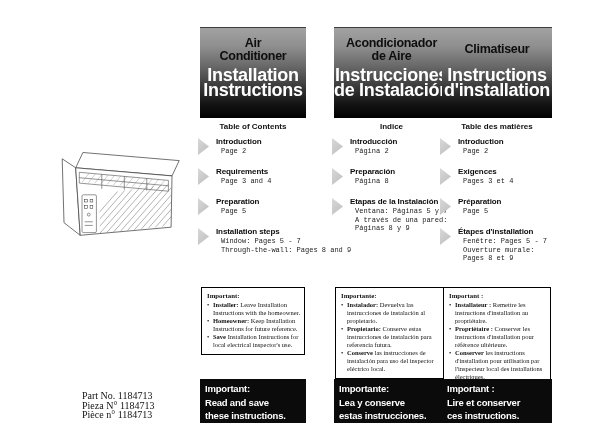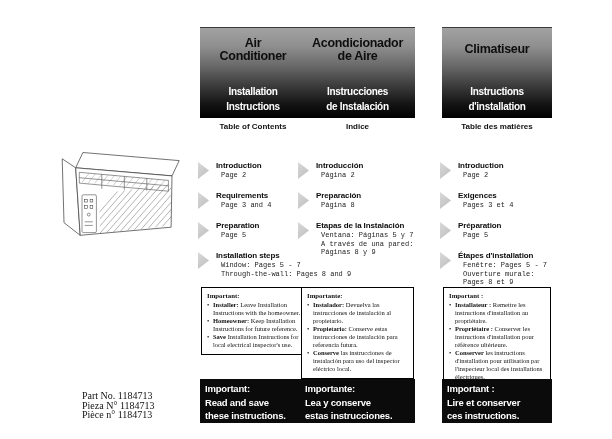--- a/index.html
+++ b/index.html
@@ -10,37 +10,37 @@
   }
 
   
   .col { position:absolute; top:27px; height:400px; }
 
   
   .hdr {
     height:91px; box-sizing:border-box;
     background:linear-gradient(180deg,#a2a2a2 0%,#8f8f8f 20%,#696969 42%,#3c3c3c 64%,#151515 84%,#000 100%);
     border-top:1px solid #3c3c3c;
-    display:flex; flex-direction:column; justify-content:space-between;
+    display:flex; flex-direction:column; justify-content:flex-start;
     text-align:center;
   }
   .hdr-title {
     min-height:36px; padding-top:4px;
     display:flex; align-items:center; justify-content:center;
     font-weight:bold; font-size:12.5px; line-height:13.5px;
     letter-spacing:-0.3px; color:#0e0e0e; white-space:pre;
   }
   .hdr-sub {
-    padding-bottom:4px; font-weight:bold; font-size:10px; line-height:15px;
+    padding-bottom:4px; font-weight:bold; font-size:18px; line-height:15px;
     letter-spacing:-0.3px; color:#ffffff; white-space:pre;
   }
 
   .toc-label { margin-top:4px; text-align:center; font-size:8px; font-weight:bold; }
 
-  .toc { margin-top:30px; }
+  .toc { margin-top:6px; }
   .toc-item { position:relative; padding-left:16px; margin-bottom:10px; min-height:20px; }
   .arrow {
     position:absolute; left:-2px; top:1px; width:11px; height:17px;
     background:linear-gradient(135deg,#d9d9d9 0%,#bdbdbd 100%);
     clip-path:polygon(0 0,100% 50%,0 100%);
   }
   .toc-title { font-size:8px; font-weight:bold; letter-spacing:-0.1px; line-height:10px; color:#0d0d0d; }
   .toc-pages {
     font-family:Liberation Mono, monospace; font-size:7px; line-height:8.5px;
     padding-left:5px; white-space:pre; color:#1c1c1c;
@@ -189,21 +189,21 @@
       <div class="bullet"><span class="lead">Homeowner:</span> <span>Keep Installation Instructions for future reference.</span></div>
       <div class="bullet"><span class="lead">Save</span> <span>Installation Instructions for local electrical inspector's use.</span></div>
     </div>
     <div class="footer">
       <div class="footer-text">Important:
 Read and save
 these instructions.</div>
     </div>
   </section>
 
-  <section class="col" style="left:300px;width:115px">
+  <section class="col" style="left:334px;width:115px">
     <header class="hdr">
       <div class="hdr-title">Acondicionador
 de Aire</div>
       <div class="hdr-sub">Instrucciones
 de Instalación</div>
     </header>
     <div class="toc-label">Indice</div>
     <div class="toc">
       <div class="toc-item">
         <span class="arrow"></span>

